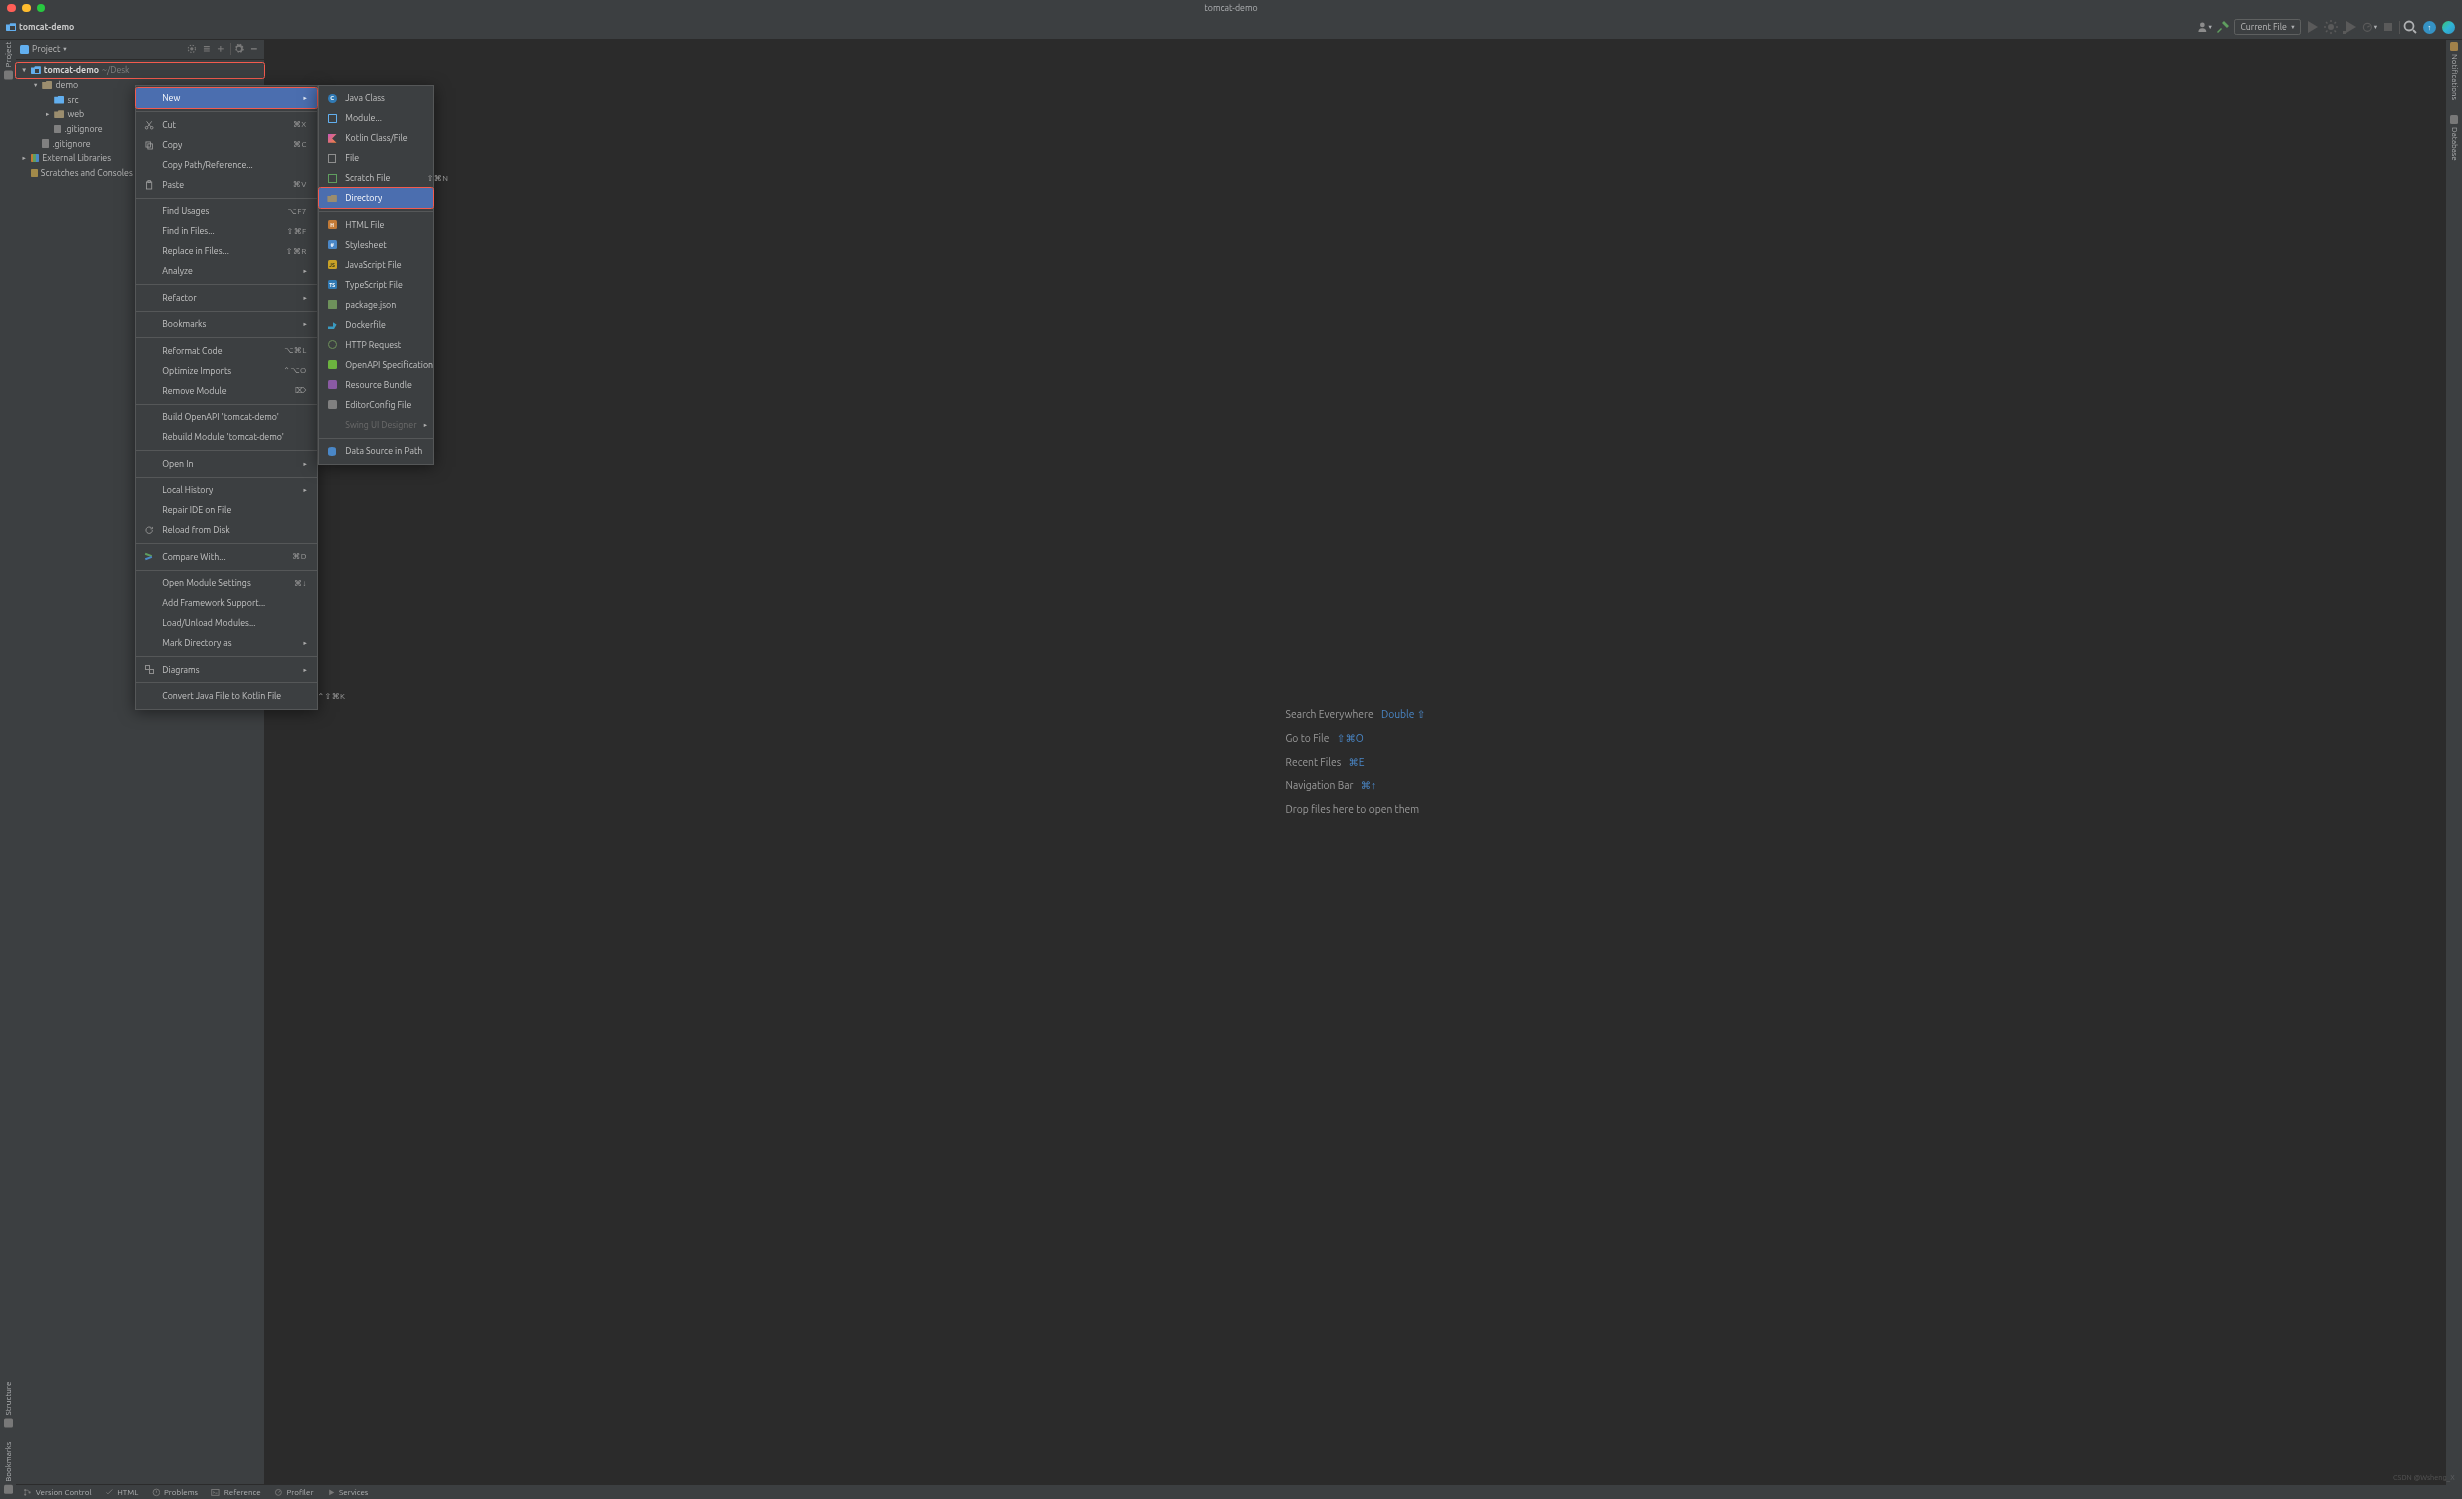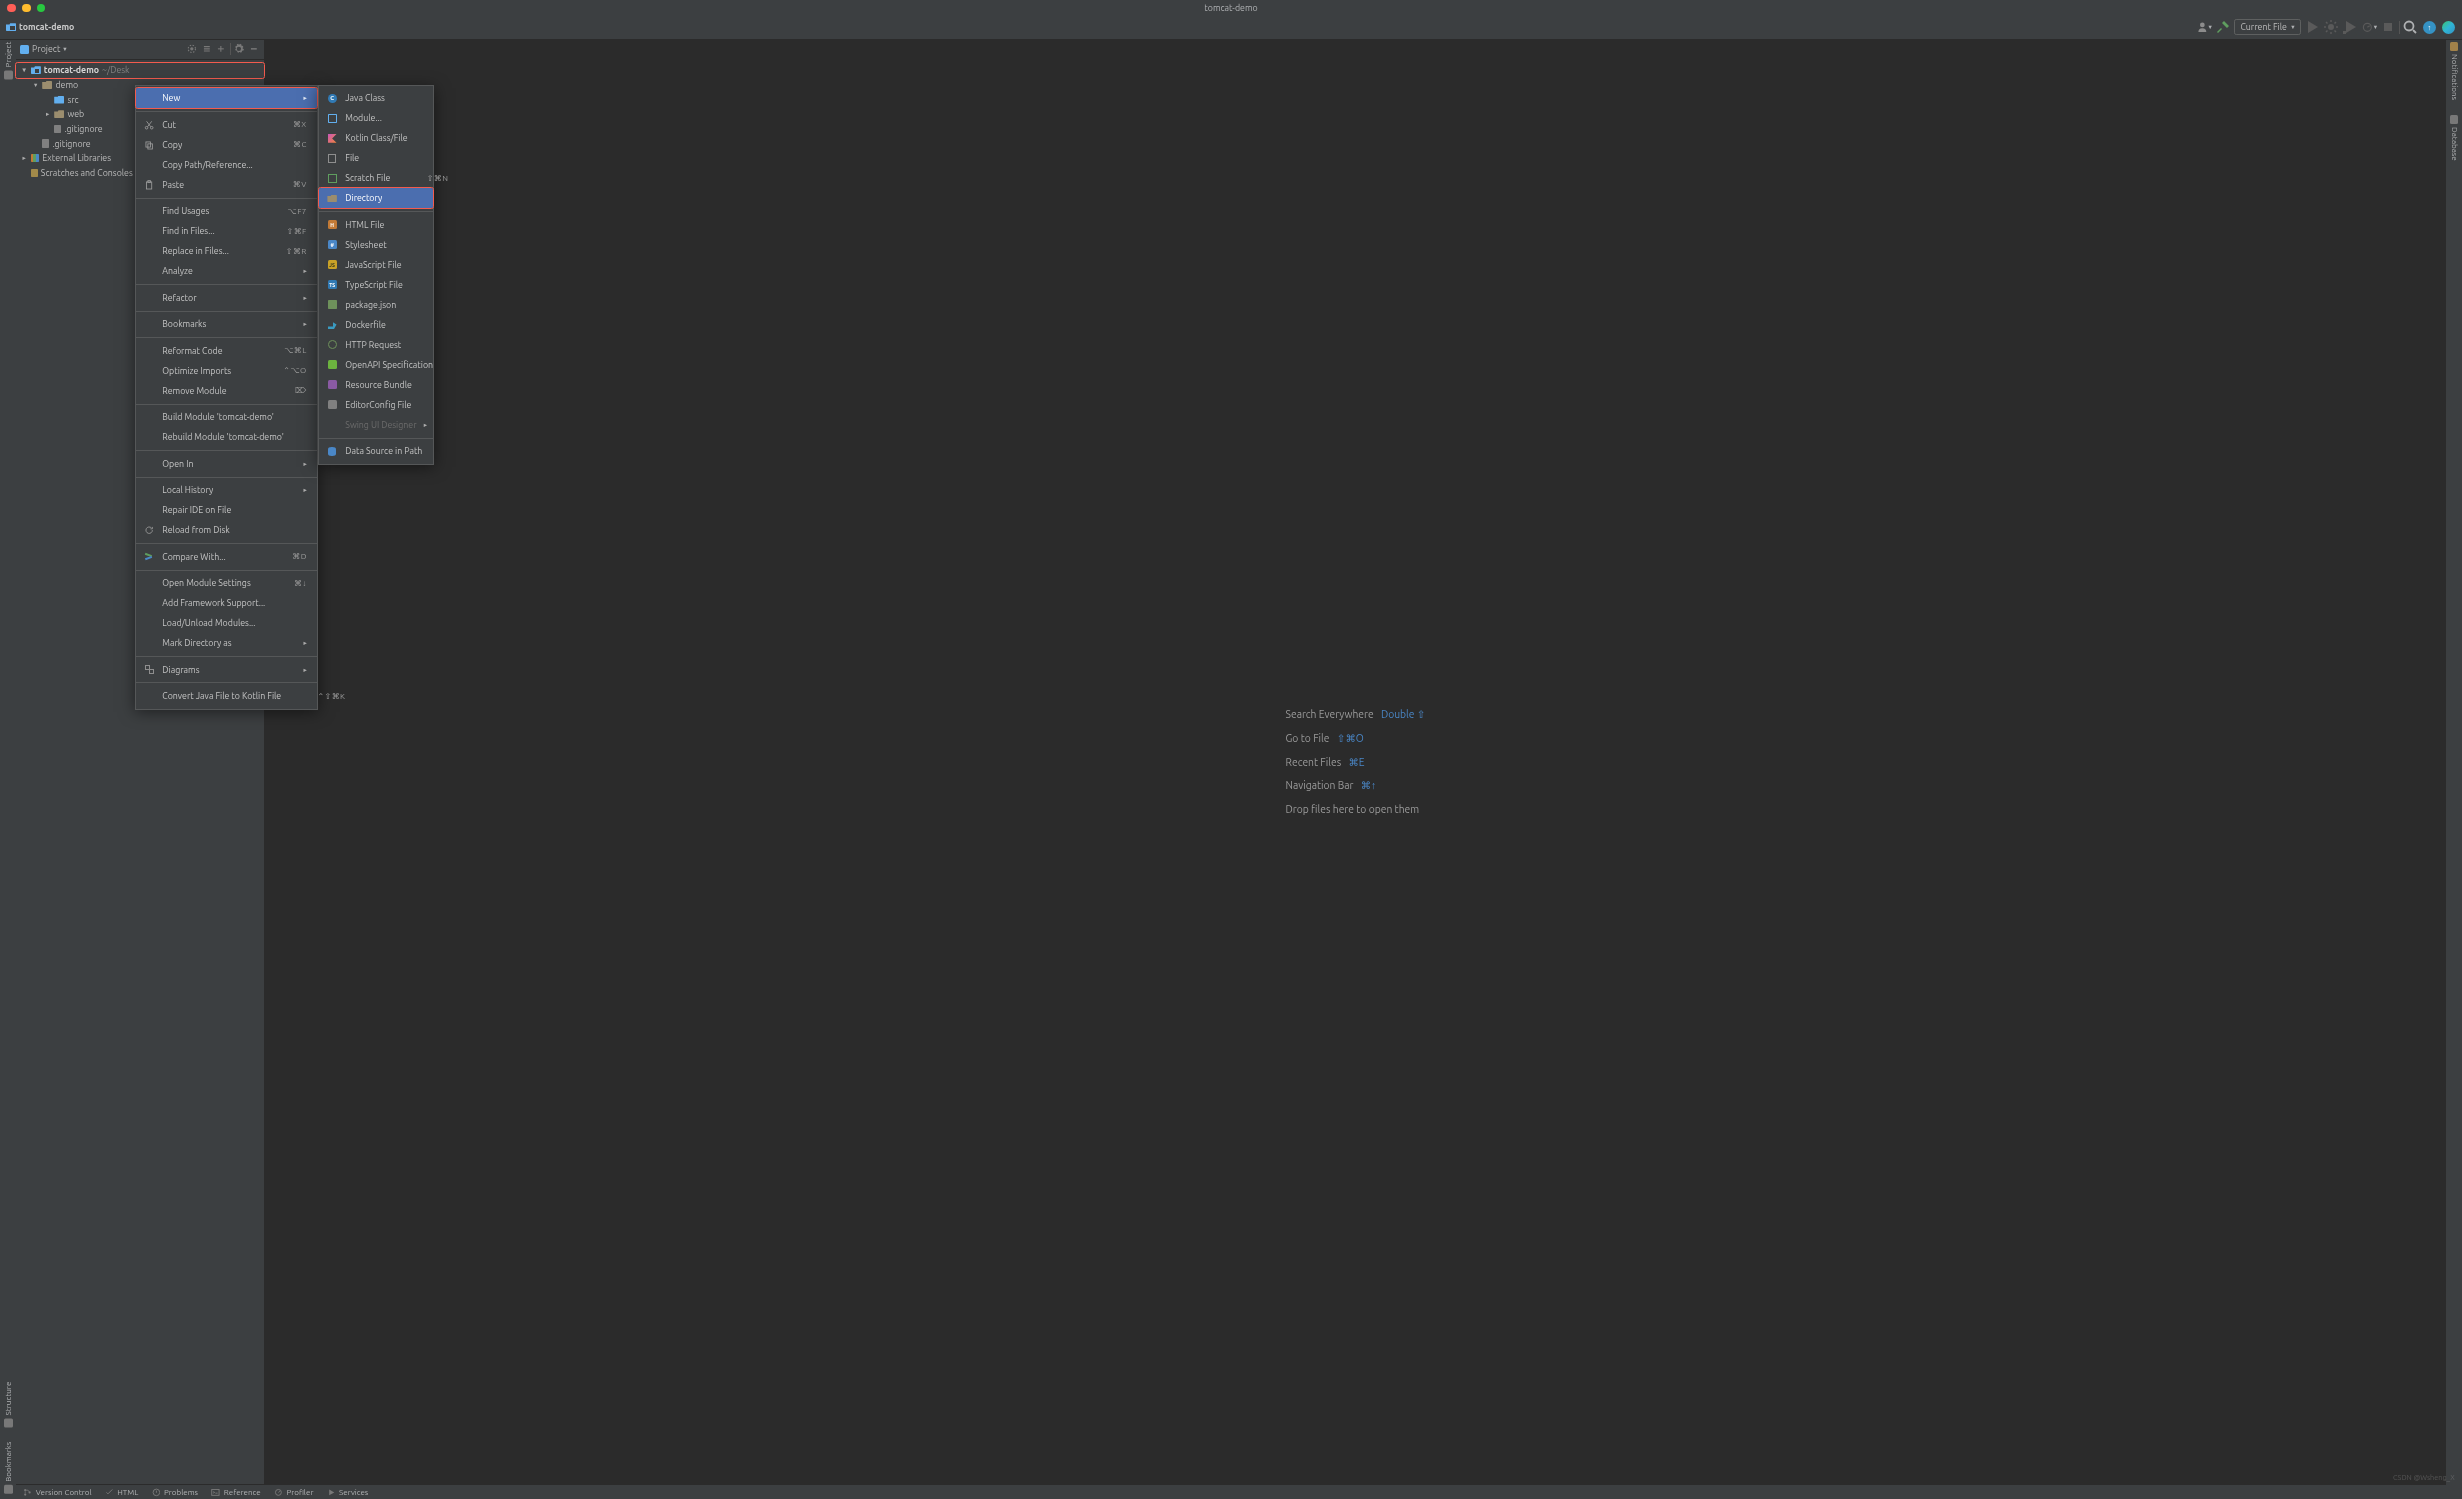--- a/index.html
+++ b/index.html
@@ -454,21 +454,21 @@
                 <span class="sc">⌃⌥O</span>
               </div>
             <div class="cm-item">
                 <span class="ic"></span>
                 <span class="lbl">Remove Module</span>
                 <span class="sc">⌦</span>
               </div>
             <div class="cm-sep"></div>
             <div class="cm-item">
                 <span class="ic"></span>
-                <span class="lbl">Build Module 'tomcat-demo'</span>
+                <span class="lbl">Build OpenAPI 'tomcat-demo'</span>
               </div>
             <div class="cm-item">
                 <span class="ic"></span>
                 <span class="lbl">Rebuild Module 'tomcat-demo'</span>
                 <span class="sc">⇧⌘F9</span>
               </div>
             <div class="cm-sep"></div>
             <div class="cm-item">
                 <span class="ic"></span>
                 <span class="lbl">Open In</span>

